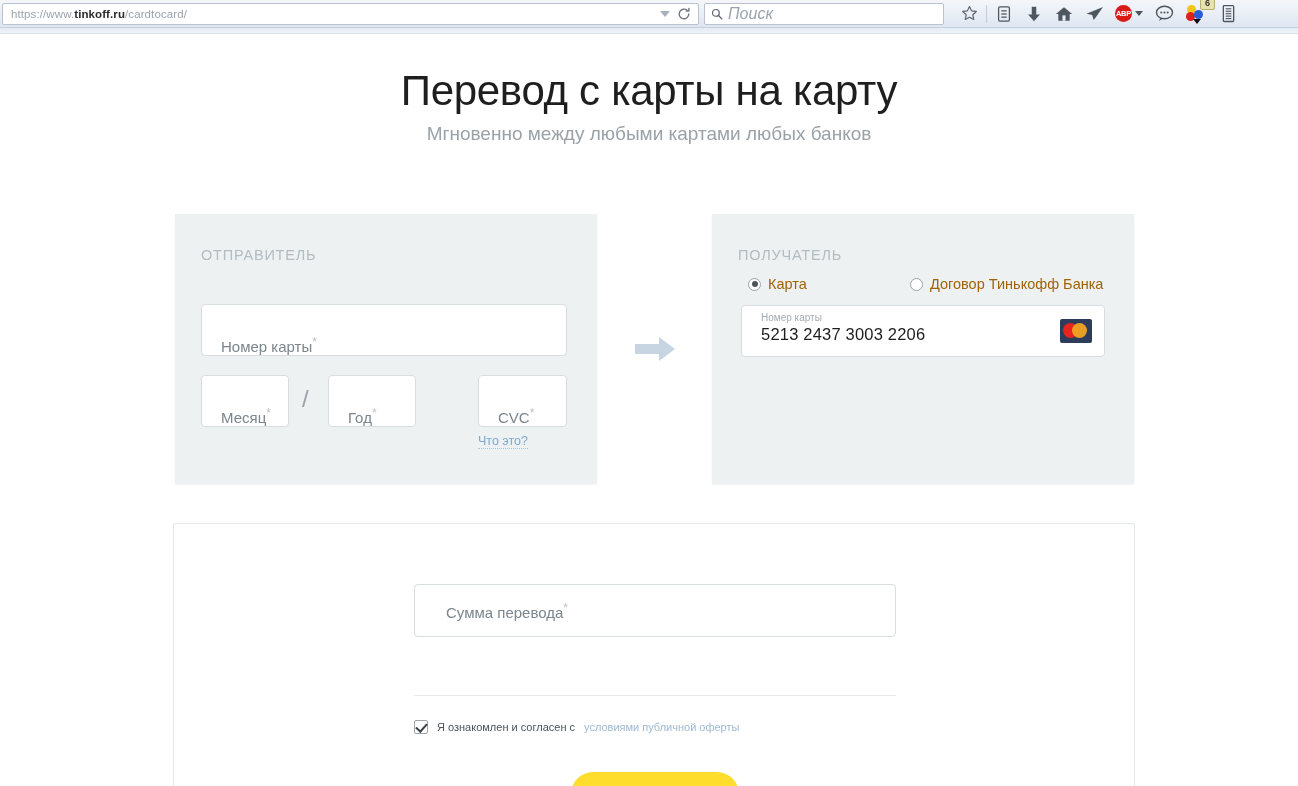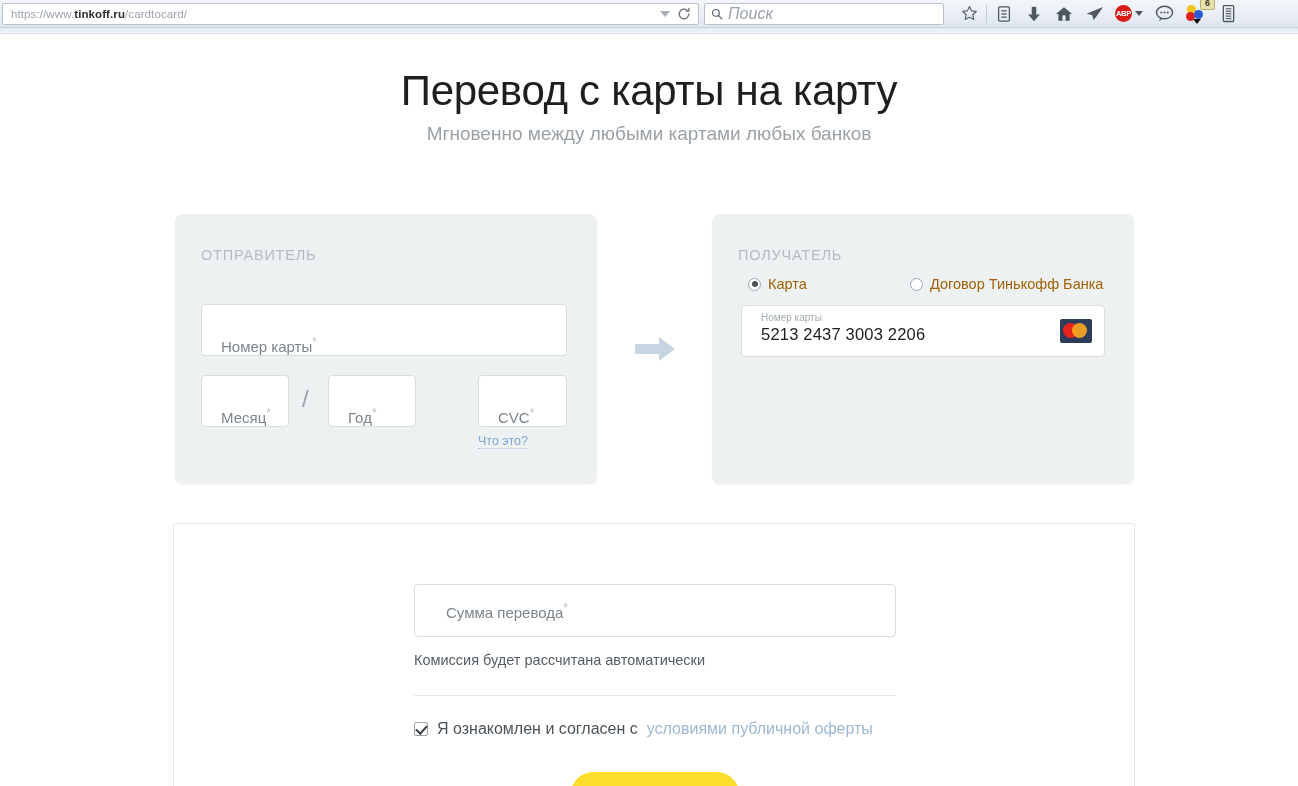--- a/index.html
+++ b/index.html
@@ -137,21 +137,21 @@
 
   
   .cards-row {
     position: absolute;
     left: 0; top: 180px; width: 1298px;
     height: 270px;
   }
   .card {
     position: absolute;
     background: #edf1f2;
-    border-radius: 8px;
+    border-radius: 0;
     box-shadow: 0 1px 2px rgba(0,0,0,.05);
   }
   .card-sender    { left: 175px; top: 0; width: 422px; height: 270px; }
   .card-recipient { left: 712px; top: 0; width: 422px; height: 270px; }
 
   .card-label {
     position: absolute;
     left: 26px; top: 33px;
     font-size: 14.5px;
     color: #b3bcc2;
@@ -260,21 +260,21 @@
     position: absolute; left: 240px; top: 128px;
     font-size: 14.5px; color: #555d63;
   }
   .divider {
     position: absolute; left: 240px; top: 171px;
     width: 482px; height: 1px; background: #e6eaec;
   }
   .agree-row {
     position: absolute; left: 240px; top: 196px;
     display: flex; align-items: center; gap: 9px;
-    font-size: 16px; color: #4a5359;
+    font-size: 11px; color: #4a5359;
   }
   .checkbox {
     width: 14px; height: 14px;
     border: 1px solid #9aa5ac; background: #fff; border-radius: 2px;
     position: relative; flex: none;
   }
   .checkbox.on::after {
     content: "";
     position: absolute; left: 3px; top: 0px;
     width: 5px; height: 9px;
@@ -460,21 +460,20 @@
     </div>
 
   </div>
 
   <div class="bottom-panel">
 
     <div class="f-amount">
       <span class="field-ph"><span>Сумма перевода</span><span class="req">*</span></span>
     </div>
 
-    <div class="fee-note">Комиссия будет рассчитана автоматически</div>
 
     <div class="divider"></div>
 
     <div class="agree-row">
       <span class="checkbox on"></span>
       <span>Я ознакомлен и согласен с</span>
       <span class="offer-link">условиями публичной оферты</span>
     </div>
 
     <button class="submit-btn">Перевести</button>

